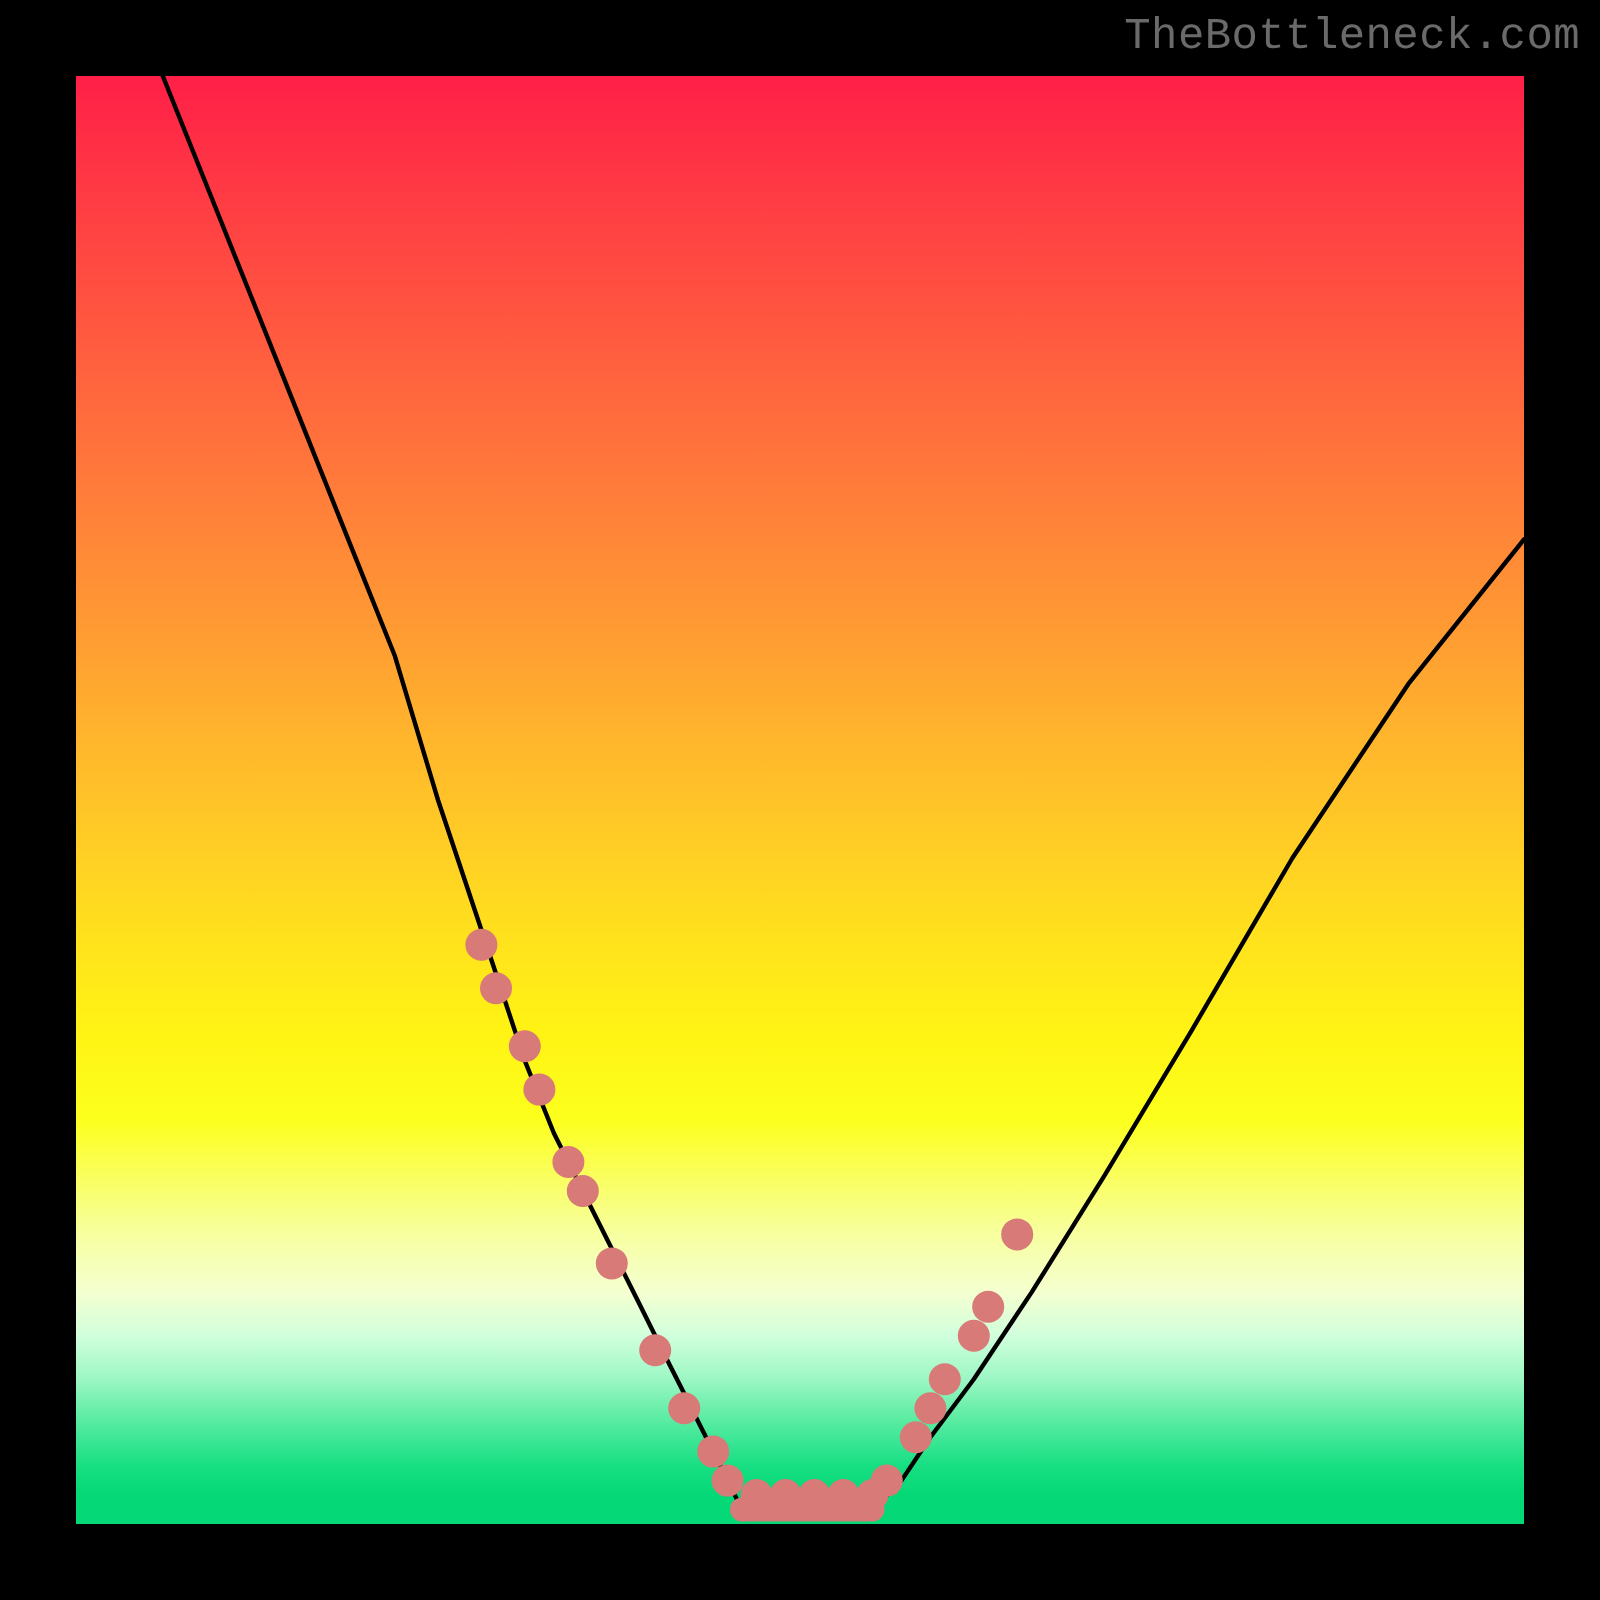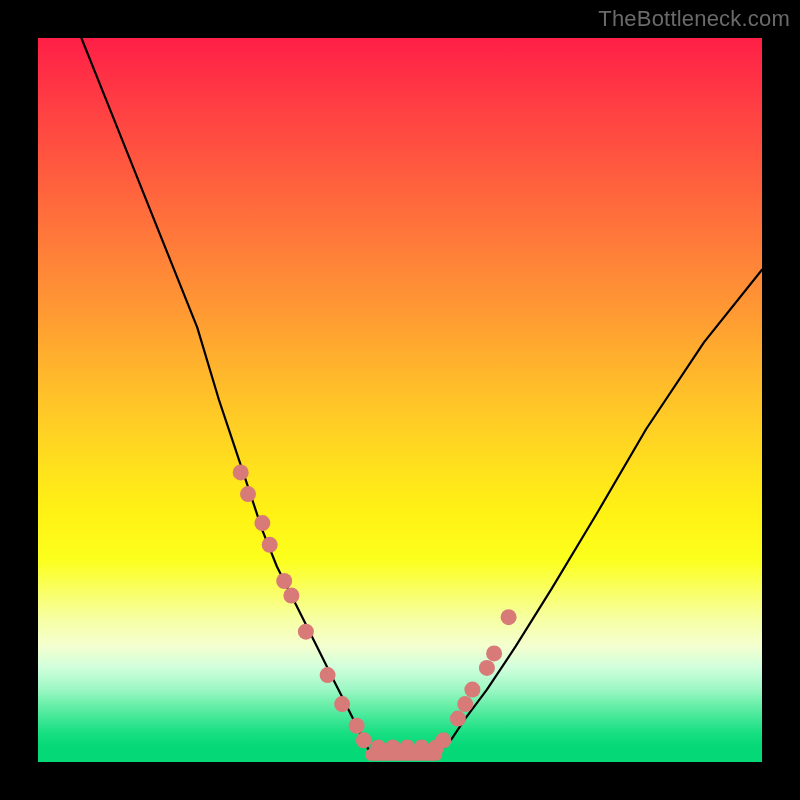--- a/index.html
+++ b/index.html
@@ -50,21 +50,21 @@
     overflow: hidden;
   }
   .watermark {
     position: absolute;
     top: 6px;
     right: 10px;
     color: #6a6a6a;
     font-size: 22px;
     font-weight: 500;
     letter-spacing: 0.2px;
-    font-family: Liberation Sans, sans-serif;
+    font-family: Liberation Mono, monospace;
   }
   svg.curve {
     position: absolute;
     left: 0;
     top: 0;
     width: 724px;
     height: 724px;
   }
   .dot {
     fill: #d87a78;

